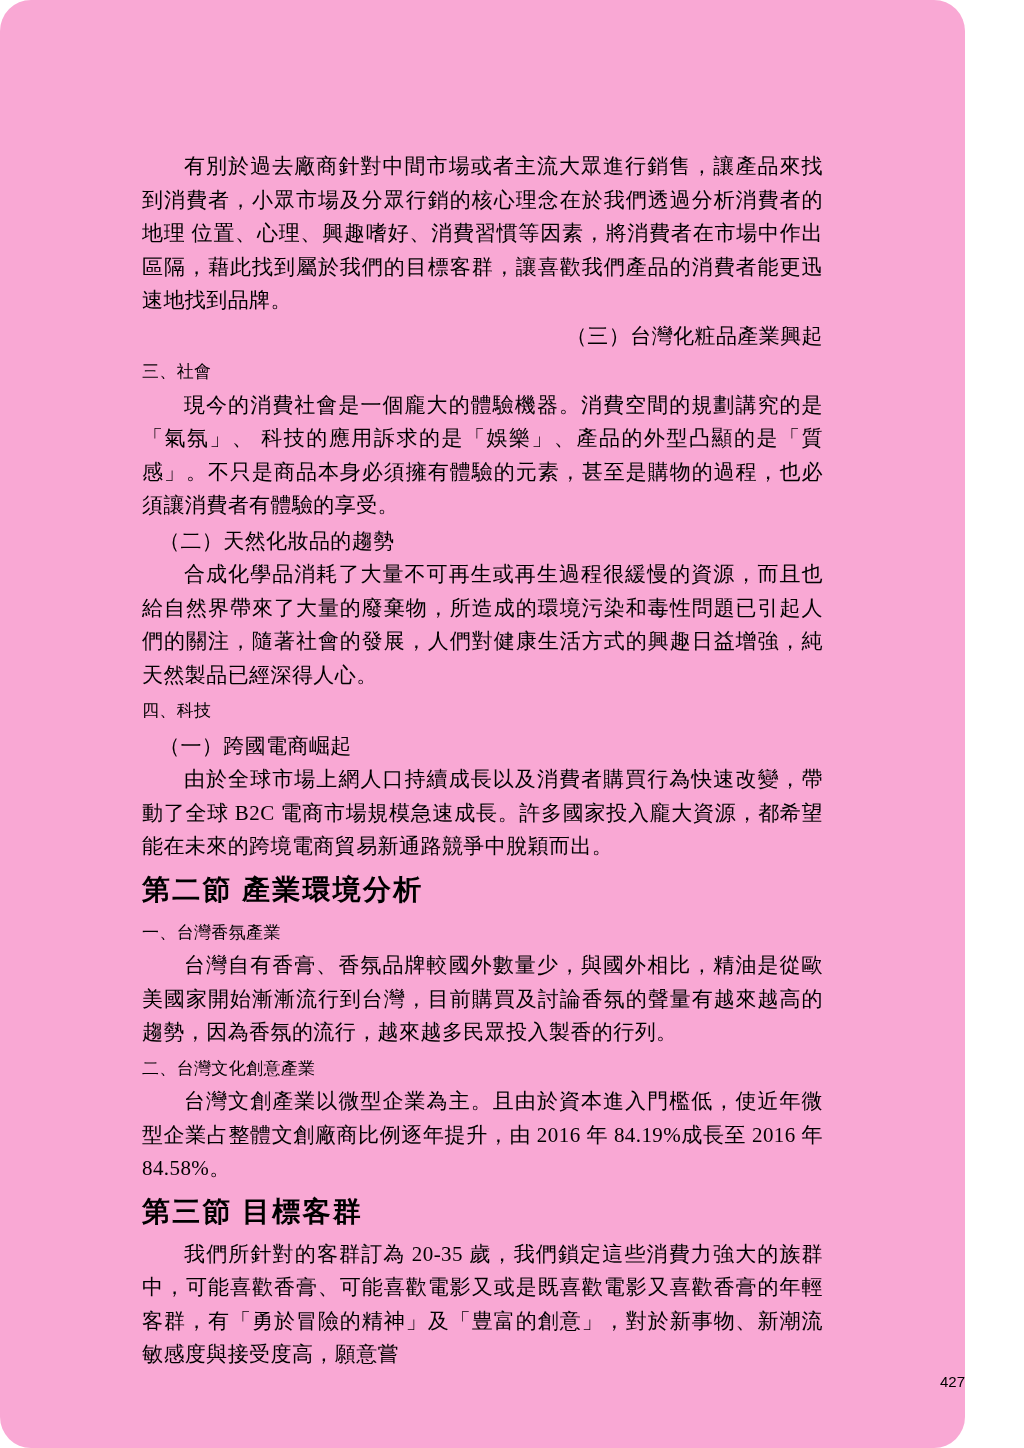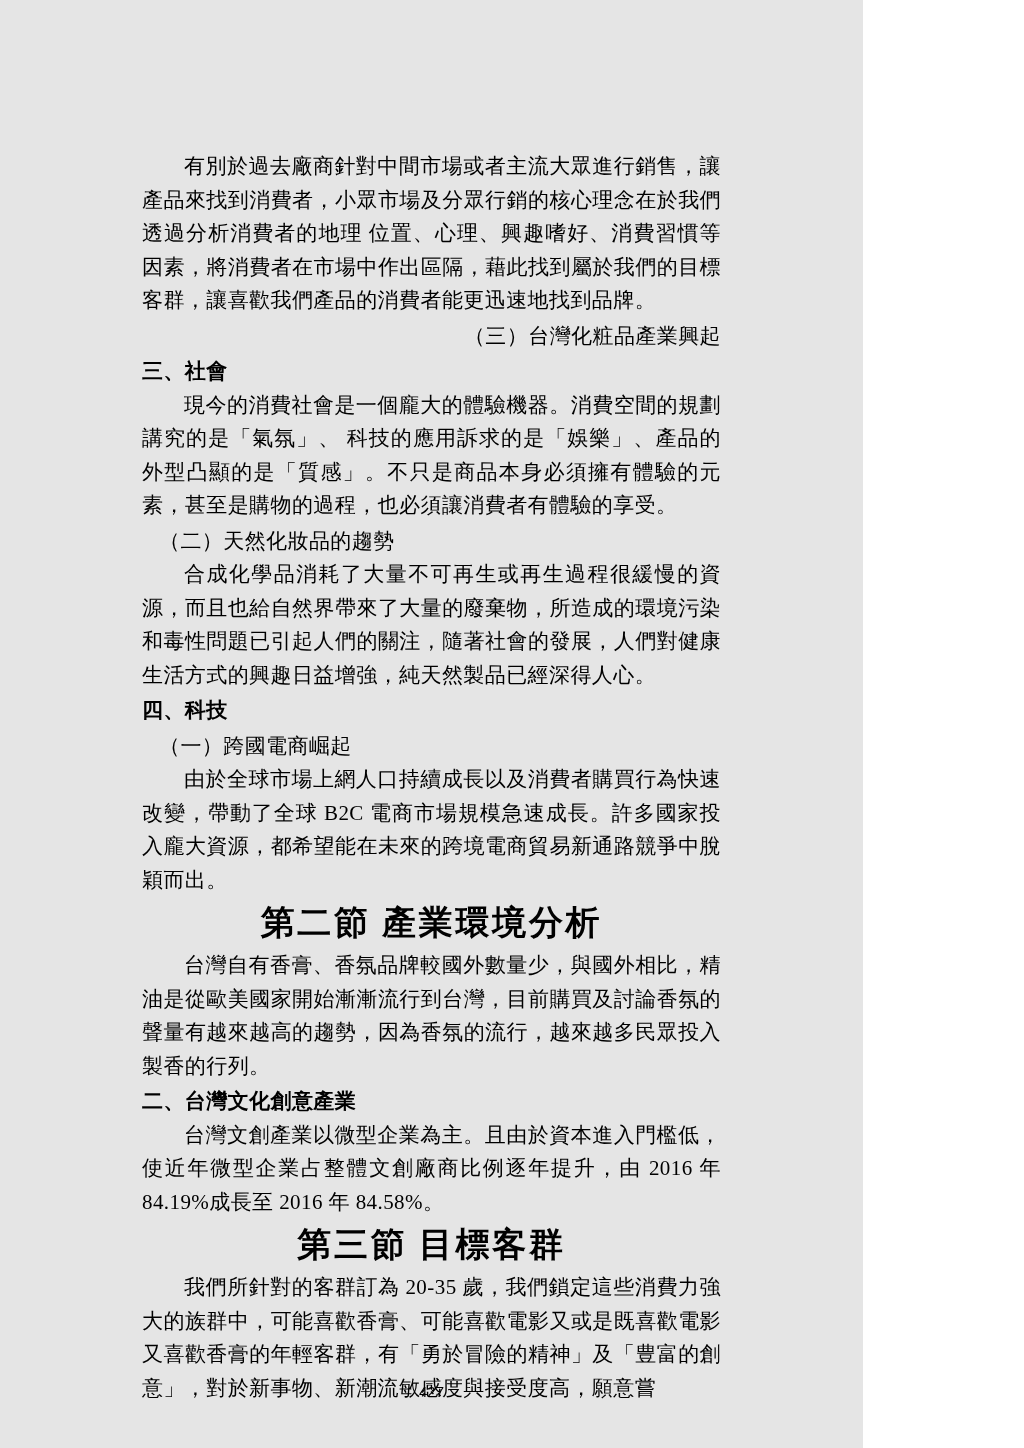--- a/index.html
+++ b/index.html
@@ -2,26 +2,27 @@
 <html lang="zh-Hant"><head>
 <meta charset="utf-8">
 <style>
   html, body {
     margin: 0;
     padding: 0;
     background: #ffffff;
   }
   .page {
     position: relative;
-    width: 863px;
+    width: 965px;
     height: 1448px;
-    background: #e5e5e5;
+    background: #f9a8d4;
     color: #000000;
     font-family: "Liberation Serif", "DejaVu Serif", serif;
     overflow: hidden;
+    border-radius: 31px;
   }
   .content {
     position: absolute;
     left: 142px;
     right: 142px;
     top: 150px;
   }
   .para {
     margin: 0;
     font-size: 21px;
@@ -33,60 +34,59 @@
   .subitem {
     margin: 2px 0 0 0;
     font-size: 21px;
     line-height: 33.5px;
     letter-spacing: 0.02em;
   }
   .subitem.sm { padding-left: 5px; text-align: right; }
   .subitem.md { padding-left: 17px; }
   .numbered {
     margin: 2px 0 0 0;
-    font-size: 21px;
+    font-size: 17px;
     line-height: 33.5px;
     letter-spacing: 0.02em;
-    font-weight: bold;
   }
   .heading {
     margin: 5px 0 5px 0;
-    font-size: 34px;
+    font-size: 28px;
     font-weight: bold;
     line-height: 42px;
-    text-align: center;
     text-indent: 0;
     letter-spacing: 0.08em;
   }
   .page-number {
     position: absolute;
     left: 0;
     right: 0;
-    bottom: 48px;
-    text-align: center;
+    bottom: 58px;
+    text-align: right;
     font-family: "Liberation Sans", "DejaVu Sans", sans-serif;
     font-size: 15px;
     color: #000000;
   }
 </style>
 </head>
 <body>
 
 <div class="page">
   <main class="content">
     <p class="para">有別於過去廠商針對中間市場或者主流大眾進行銷售，讓產品來找到消費者，小眾市場及分眾行銷的核心理念在於我們透過分析消費者的地理 位置、心理、興趣嗜好、消費習慣等因素，將消費者在市場中作出區隔，藉此找到屬於我們的目標客群，讓喜歡我們產品的消費者能更迅速地找到品牌。</p>
     <p class="subitem sm">（三）台灣化粧品產業興起</p>
     <p class="numbered">三、社會</p>
     <p class="para">現今的消費社會是一個龐大的體驗機器。消費空間的規劃講究的是「氣氛」、 科技的應用訴求的是「娛樂」、產品的外型凸顯的是「質感」。不只是商品本身必須擁有體驗的元素，甚至是購物的過程，也必須讓消費者有體驗的享受。</p>
     <p class="subitem md">（二）天然化妝品的趨勢</p>
     <p class="para">合成化學品消耗了大量不可再生或再生過程很緩慢的資源，而且也給自然界帶來了大量的廢棄物，所造成的環境污染和毒性問題已引起人們的關注，隨著社會的發展，人們對健康生活方式的興趣日益增強，純天然製品已經深得人心。</p>
     <p class="numbered">四、科技</p>
     <p class="subitem md">（一）跨國電商崛起</p>
     <p class="para">由於全球市場上網人口持續成長以及消費者購買行為快速改變，帶動了全球 B2C 電商市場規模急速成長。許多國家投入龐大資源，都希望能在未來的跨境電商貿易新通路競爭中脫穎而出。</p>
     <h2 class="heading">第二節 產業環境分析</h2>
+    <p class="numbered">一、台灣香氛產業</p>
     <p class="para">台灣自有香膏、香氛品牌較國外數量少，與國外相比，精油是從歐美國家開始漸漸流行到台灣，目前購買及討論香氛的聲量有越來越高的趨勢，因為香氛的流行，越來越多民眾投入製香的行列。</p>
     <p class="numbered">二、台灣文化創意產業</p>
     <p class="para">台灣文創產業以微型企業為主。且由於資本進入門檻低，使近年微型企業占整體文創廠商比例逐年提升，由 2016 年 84.19%成長至 2016 年 84.58%。</p>
     <h2 class="heading">第三節 目標客群</h2>
     <p class="para">我們所針對的客群訂為 20-35 歲，我們鎖定這些消費力強大的族群中，可能喜歡香膏、可能喜歡電影又或是既喜歡電影又喜歡香膏的年輕客群，有「勇於冒險的精神」及「豊富的創意」，對於新事物、新潮流敏感度與接受度高，願意嘗</p>
   </main>
   <div class="page-number">427</div>
 </div>
 
 </body></html>

